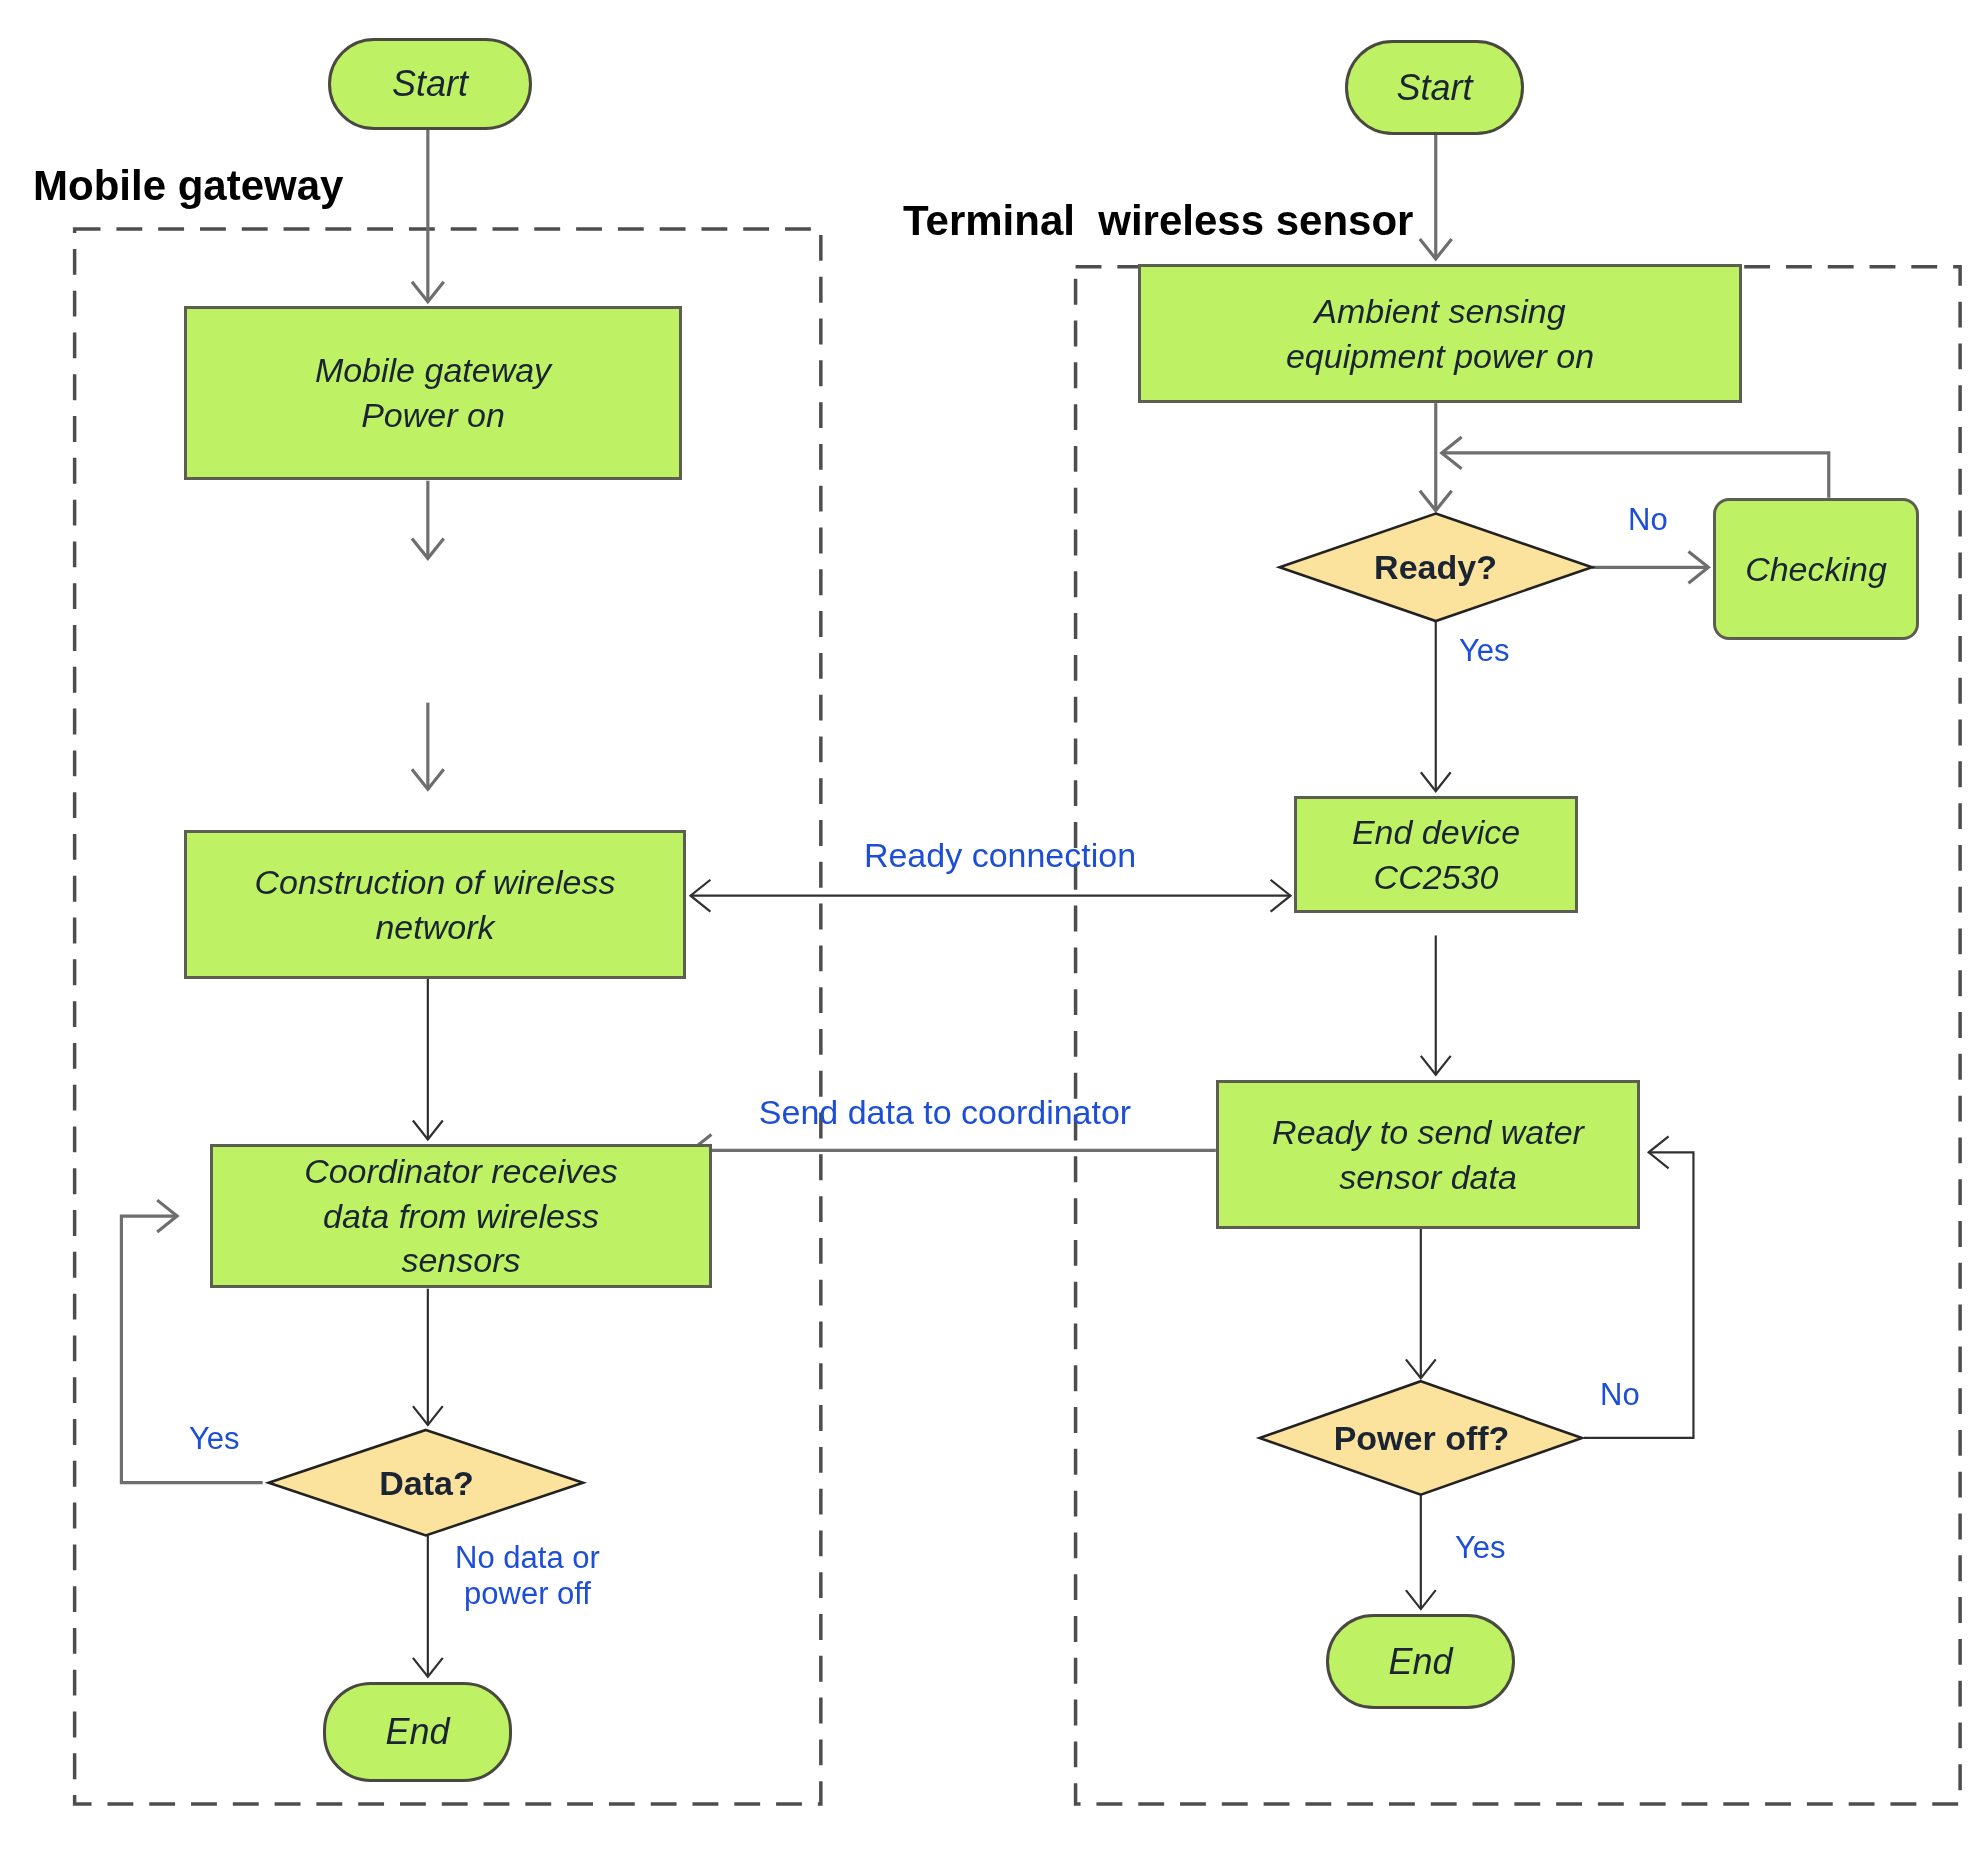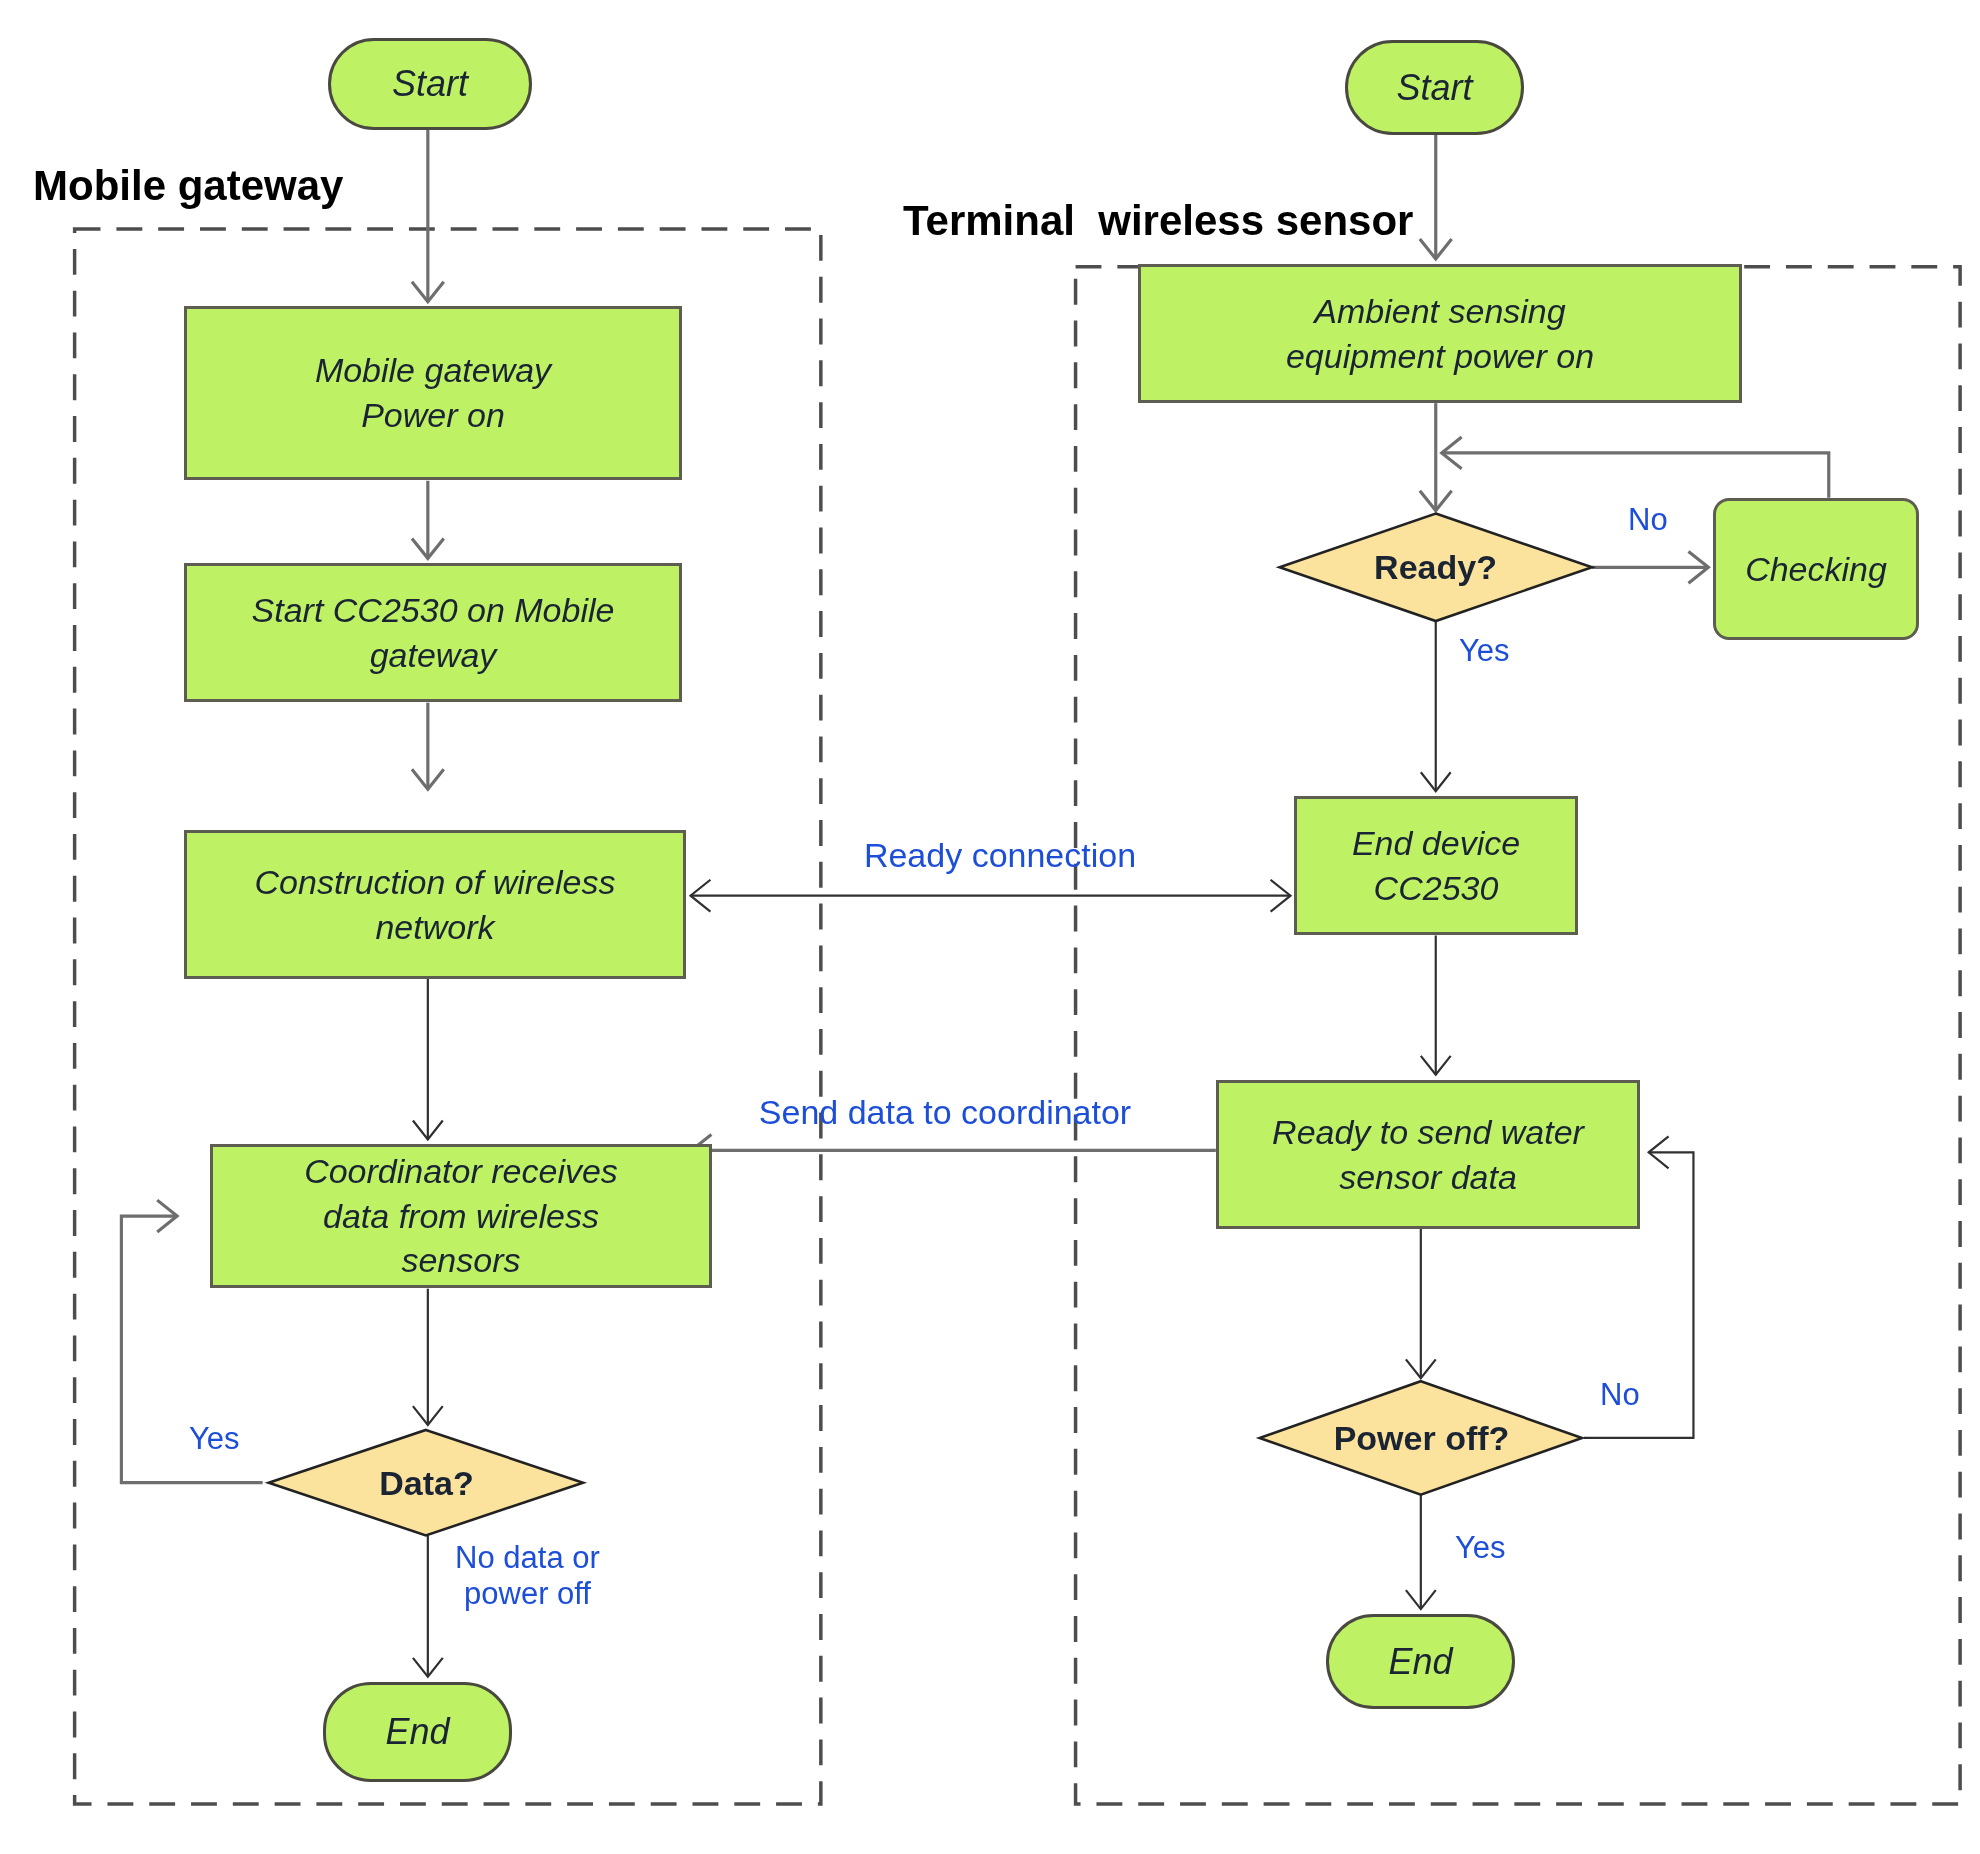--- a/index.html
+++ b/index.html
@@ -90,40 +90,38 @@
       <polygon points="1428,1388 1590,1445 1428,1502 1266,1445"></polygon>
     </g>
   </svg>
 
   <div class="lane-title" style="left:33px;top:162px;">Mobile gateway</div>
   <div class="lane-title" style="left:903px;top:197px;">Terminal  wireless sensor</div>
 
   <div class="node terminal" style="left:328px;top:38px;width:204px;height:92px;">Start</div>
   <div class="node" style="left:184px;top:306px;width:498px;height:174px;">Mobile gateway
 Power on</div>
-  <div class="node" style="left:184px;top:563px;width:498px;height:139px;">Start CC2530 on Mobile
-gateway</div>
   <div class="node" style="left:184px;top:830px;width:502px;height:149px;">Construction of wireless
 network</div>
   <div class="node" style="left:184px;top:1144px;width:502px;height:144px;margin-left:26px;">Coordinator receives
 data from wireless
 sensors</div>
   <div class="diamond-label" style="left:297px;top:1449px;width:259px;height:68px;">Data?</div>
   <div class="node terminal" style="left:323px;top:1682px;width:189px;height:100px;">End</div>
 
   <div class="flabel" style="left:189px;top:1421px;">Yes</div>
   <div class="flabel" style="left:428px;top:1540px;width:199px;">No data or
 power off</div>
 
   <div class="node terminal" style="left:1345px;top:40px;width:179px;height:95px;">Start</div>
   <div class="node" style="left:1138px;top:264px;width:604px;height:139px;">Ambient sensing
 equipment power on</div>
   <div class="diamond-label" style="left:1306px;top:533px;width:259px;height:68px;">Ready?</div>
   <div class="node" style="left:1713px;top:498px;width:206px;height:142px;border-radius:16px;">Checking</div>
-  <div class="node" style="left:1294px;top:796px;width:284px;height:139px;">End device
+  <div class="node" style="left:1294px;top:796px;width:284px;height:117px;">End device
 CC2530</div>
   <div class="node" style="left:1216px;top:1080px;width:424px;height:149px;">Ready to send water
 sensor data</div>
   <div class="diamond-label" style="left:1292px;top:1404px;width:259px;height:68px;">Power off?</div>
   <div class="node terminal" style="left:1326px;top:1614px;width:189px;height:95px;">End</div>
 
   <div class="flabel" style="left:1628px;top:502px;">No</div>
   <div class="flabel" style="left:1459px;top:633px;">Yes</div>
   <div class="flabel" style="left:1600px;top:1377px;">No</div>
   <div class="flabel" style="left:1455px;top:1530px;">Yes</div>

